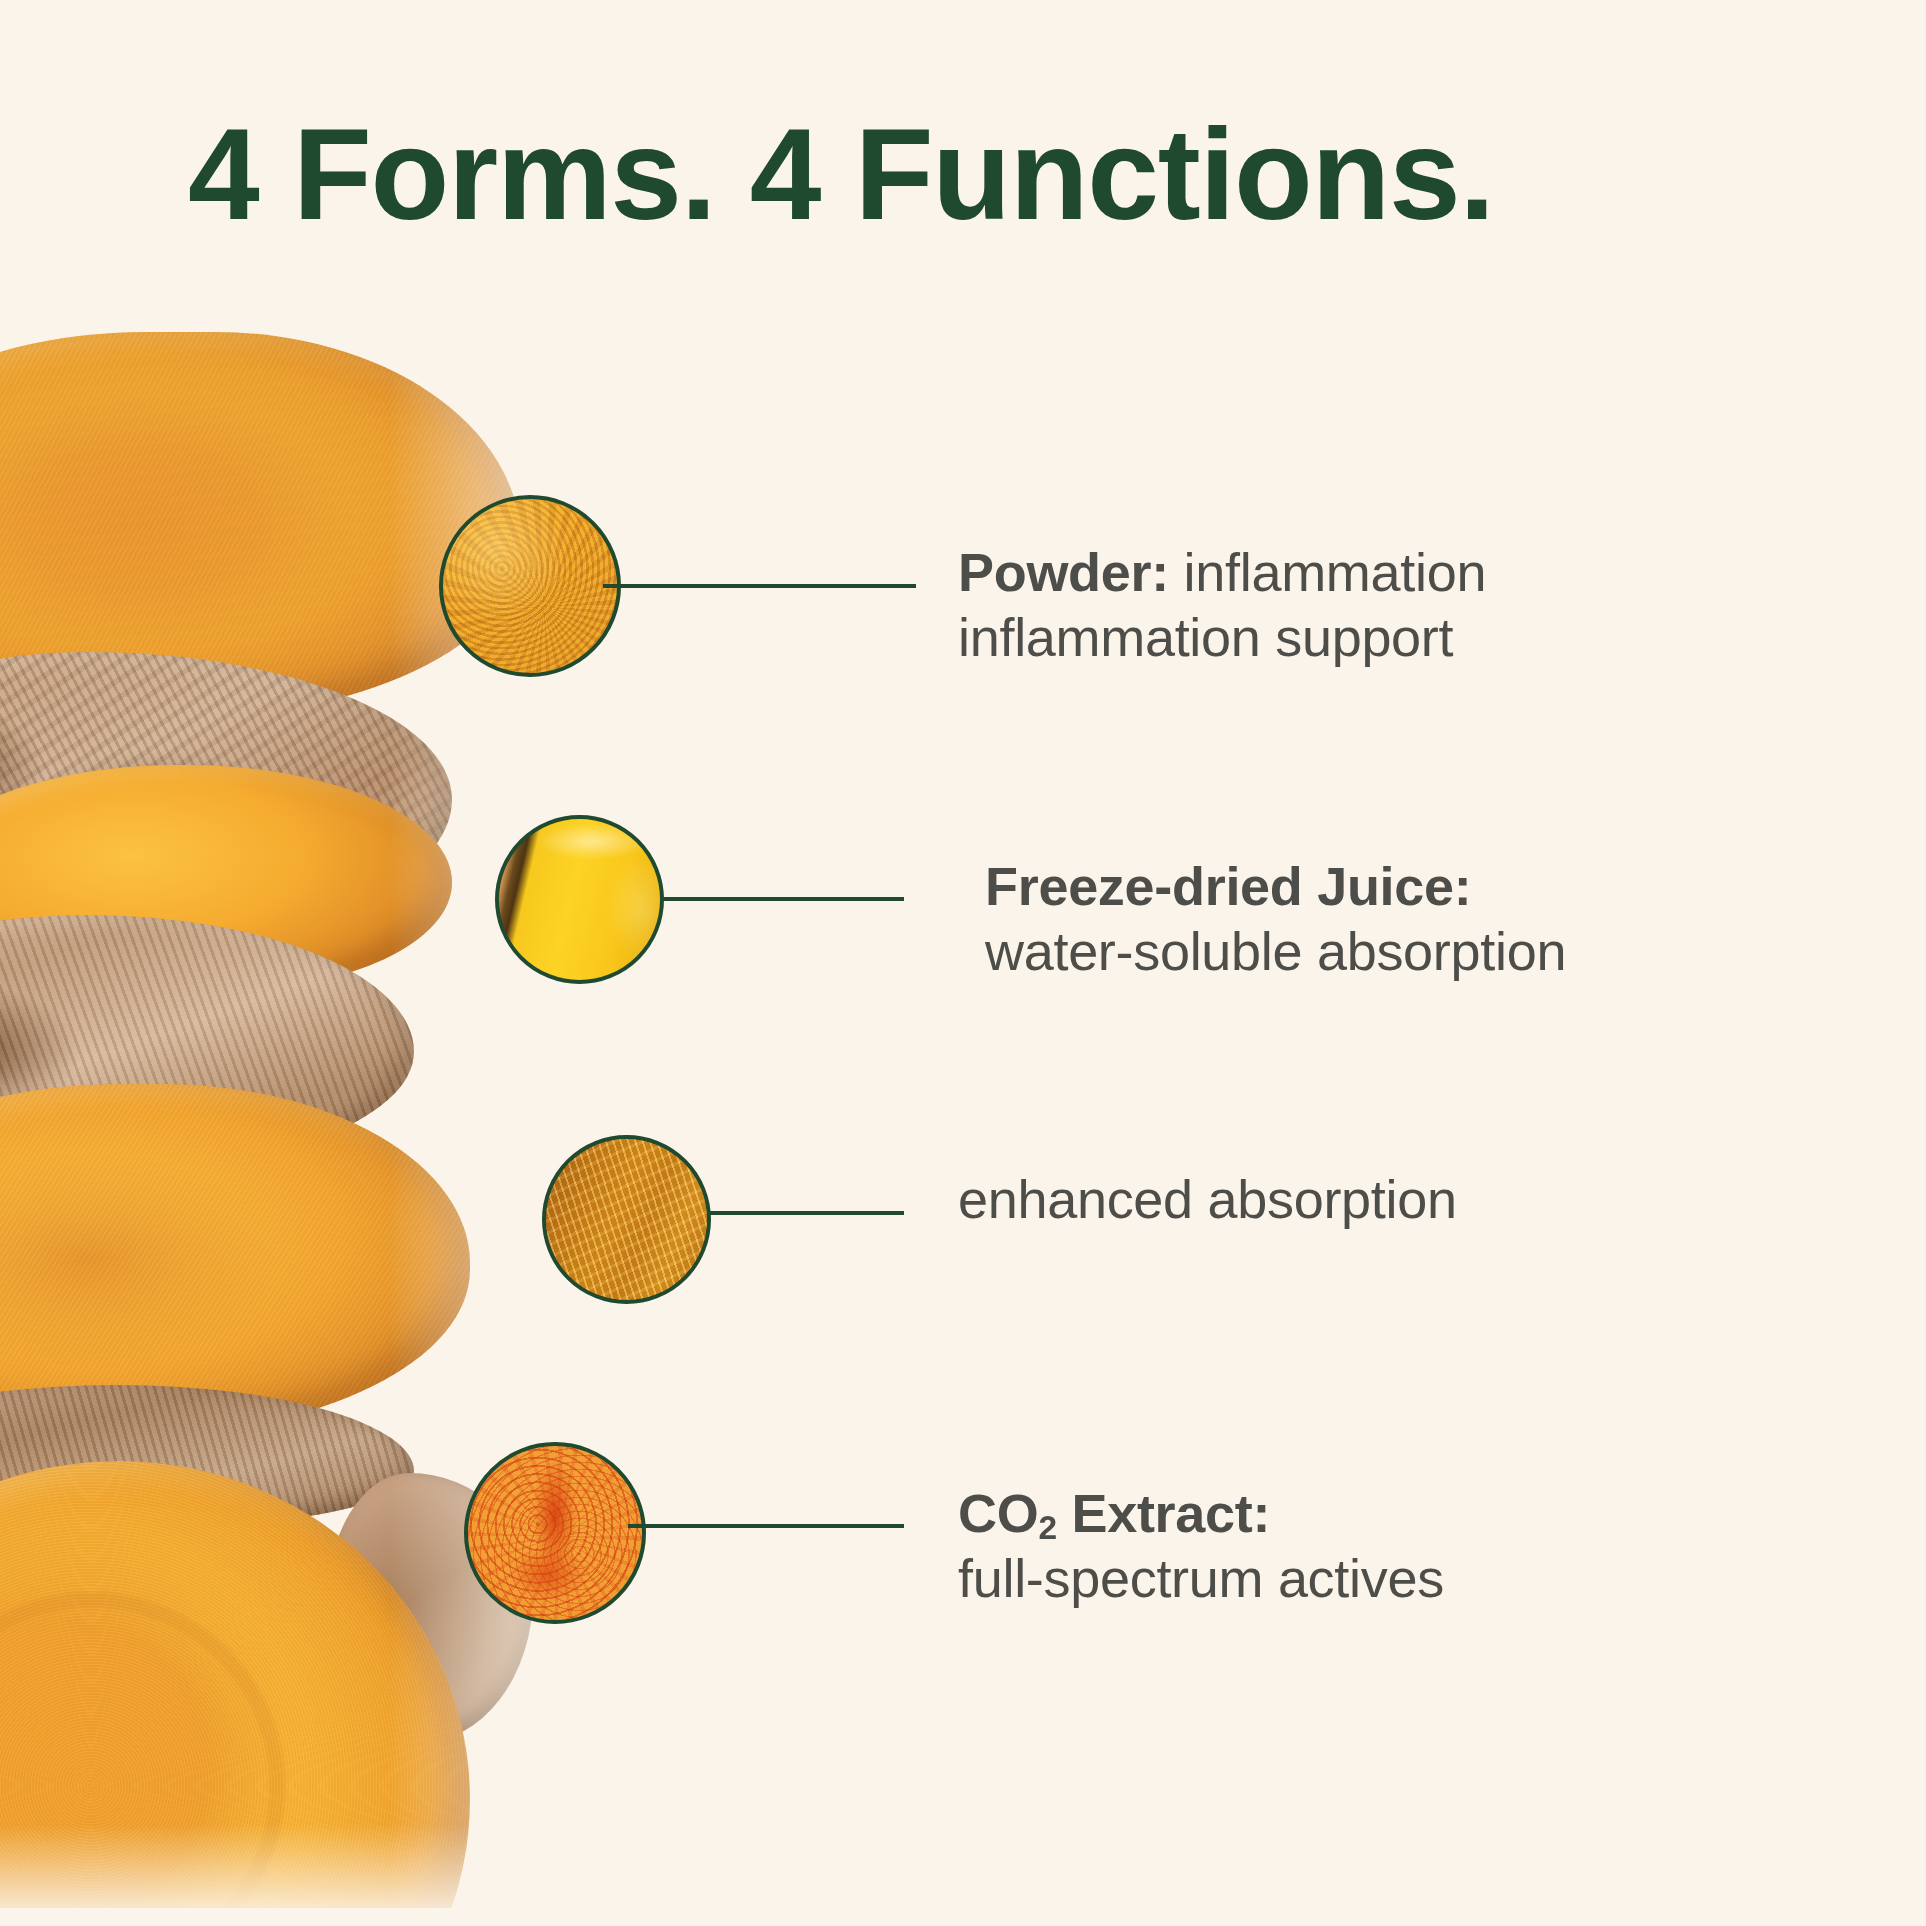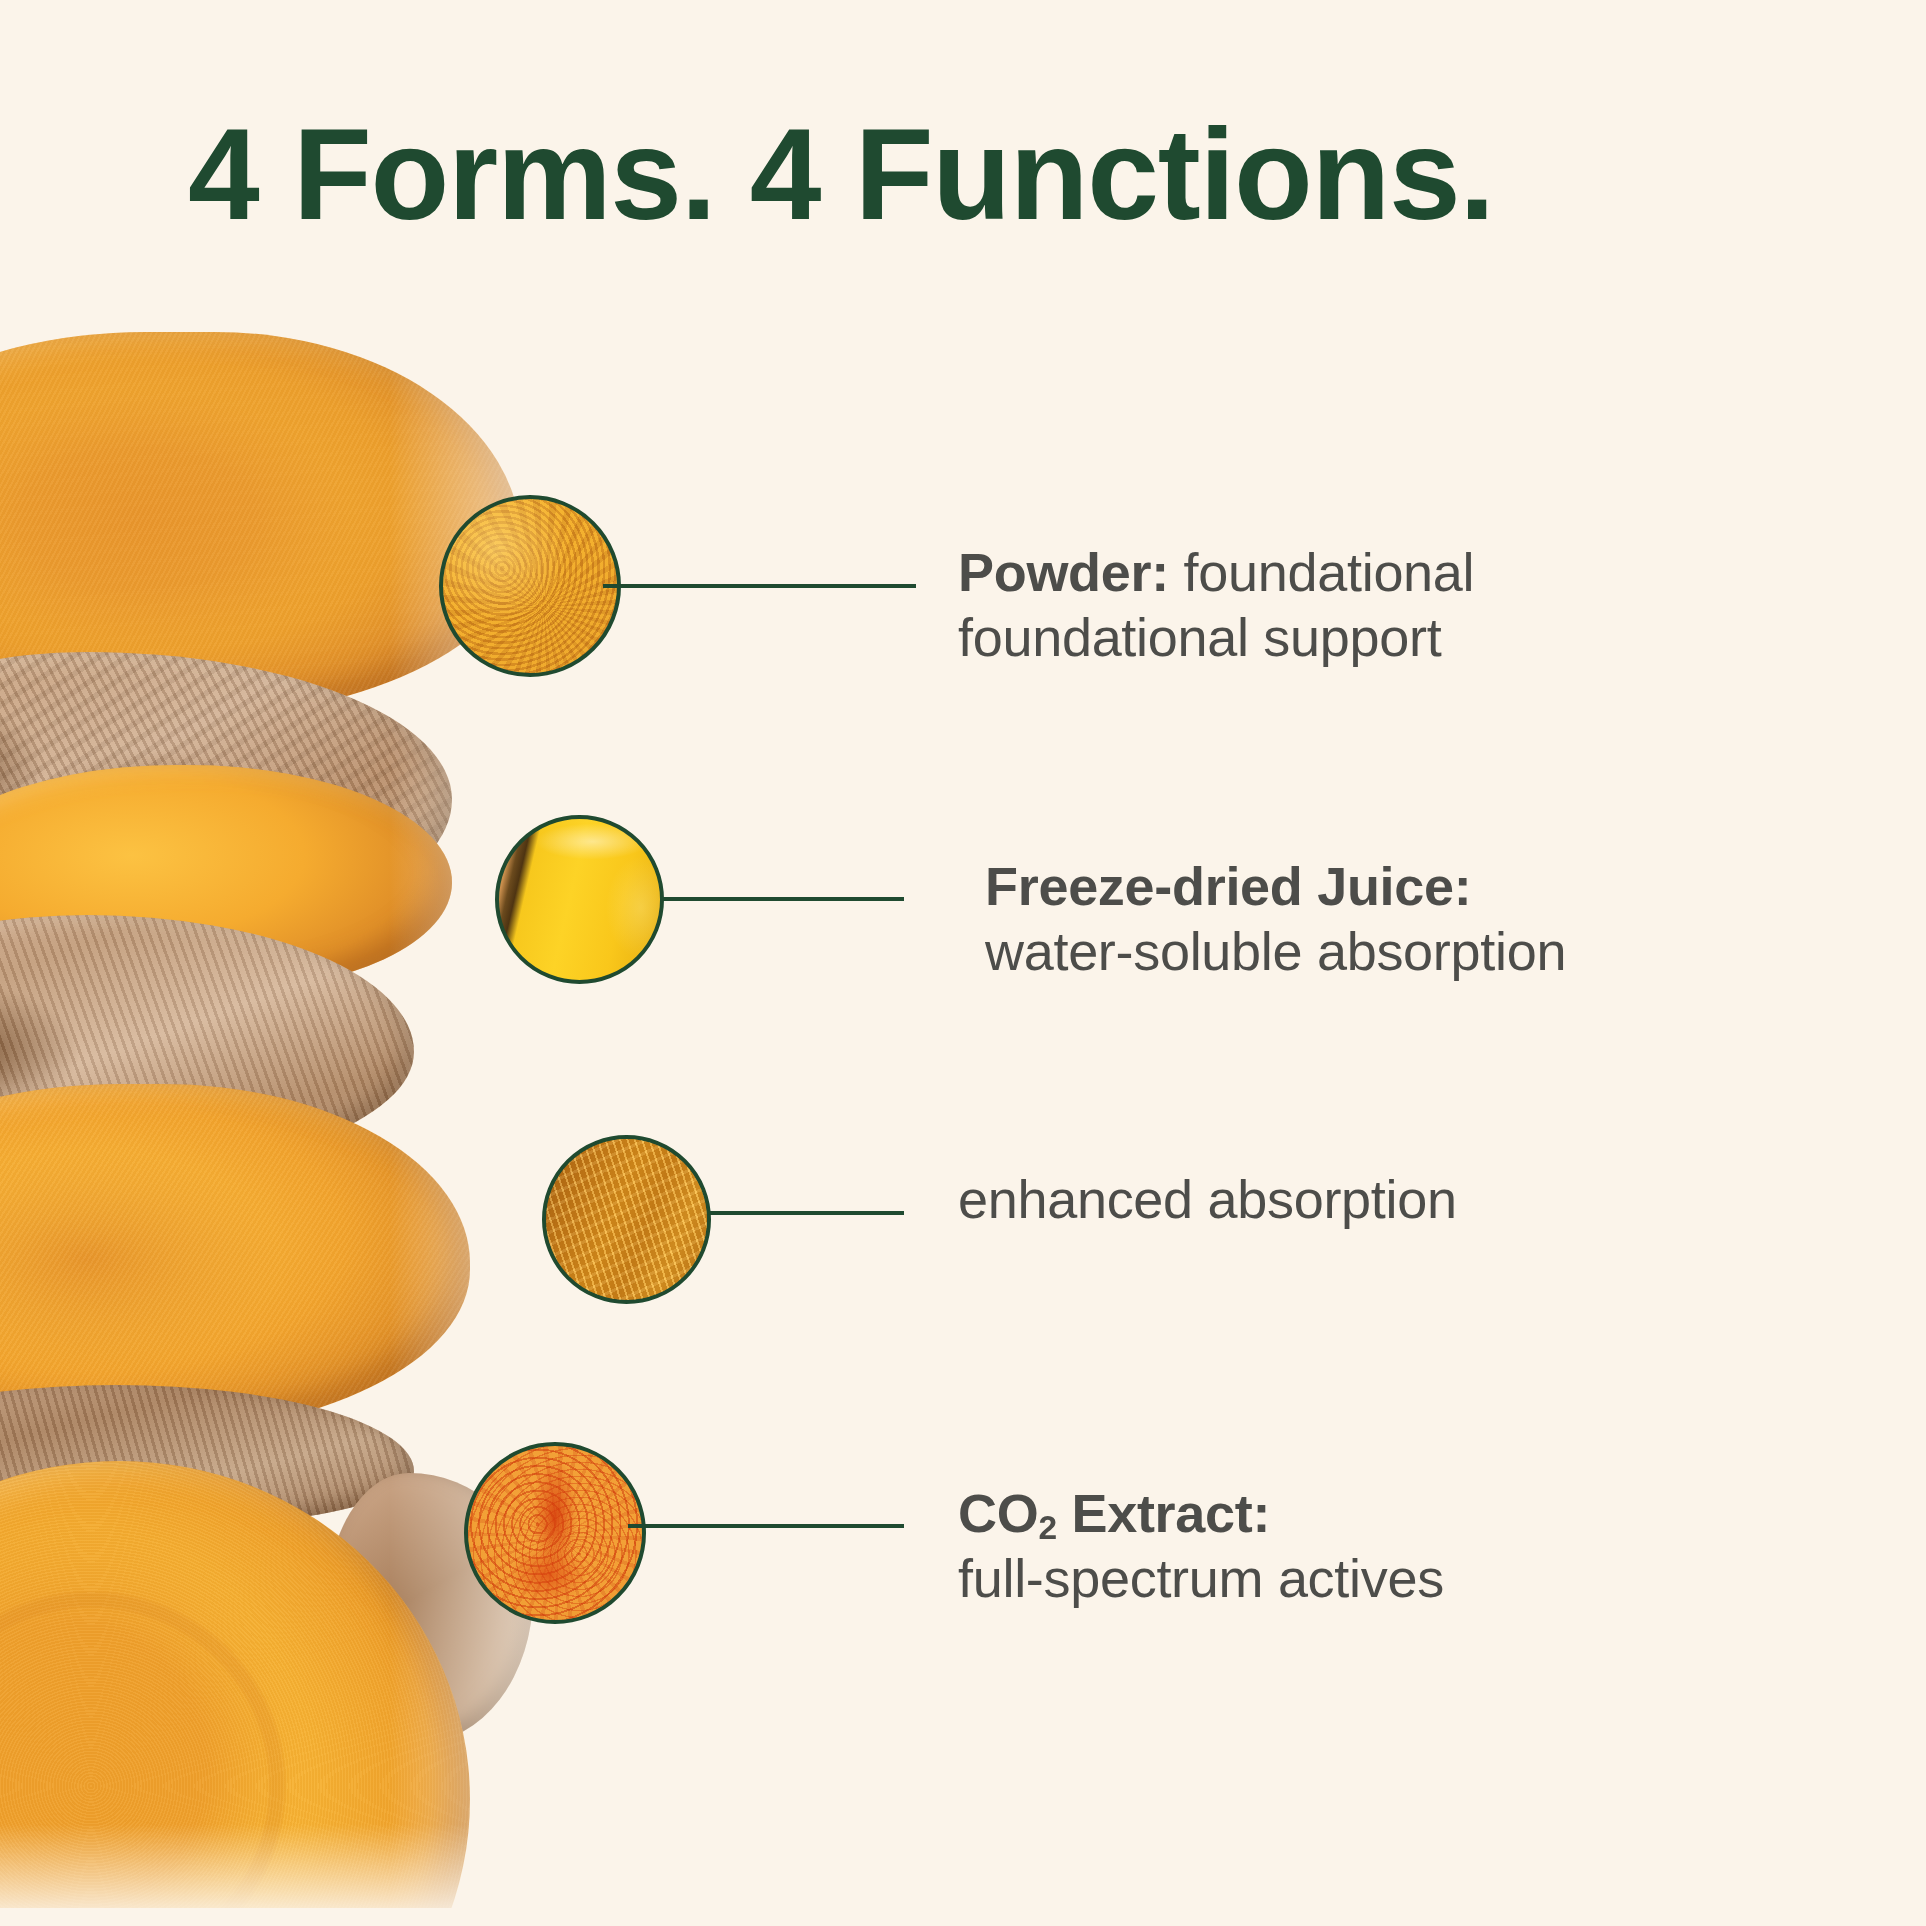--- a/index.html
+++ b/index.html
@@ -337,22 +337,22 @@
     <div class="blob root3"></div>
     <div class="blob root4"></div>
     <div class="blob slice4"></div>
     <div class="photo-fade"></div>
     <div class="photo-fade-bottom"></div>
   </div>
 
   <div class="callout-bubble bubble-powder" style="left:439px; top:495px; width:182px; height:182px;"></div>
   <div class="connector" style="left:603px; top:584px; width:313px;"></div>
   <div class="label-block" style="top:540px;">
-    <span class="lead">Powder:</span><span class="rest"> foundational</span>
-    <span class="line2">foundational support</span>
+    <span class="lead">Powder:</span><span class="rest"> inflammation</span>
+    <span class="line2">inflammation support</span>
   </div>
 
   <div class="callout-bubble bubble-juice" style="left:495px; top:815px; width:169px; height:169px;"></div>
   <div class="connector" style="left:663px; top:897px; width:241px;"></div>
   <div class="label-block" style="top:854px;margin-left:27px;">
     <span class="lead">Freeze-dried Juice:</span>
     <span class="line2">water-soluble absorption</span>
   </div>
 
   <div class="callout-bubble bubble-extract" style="left:542px; top:1135px; width:169px; height:169px;"></div>

